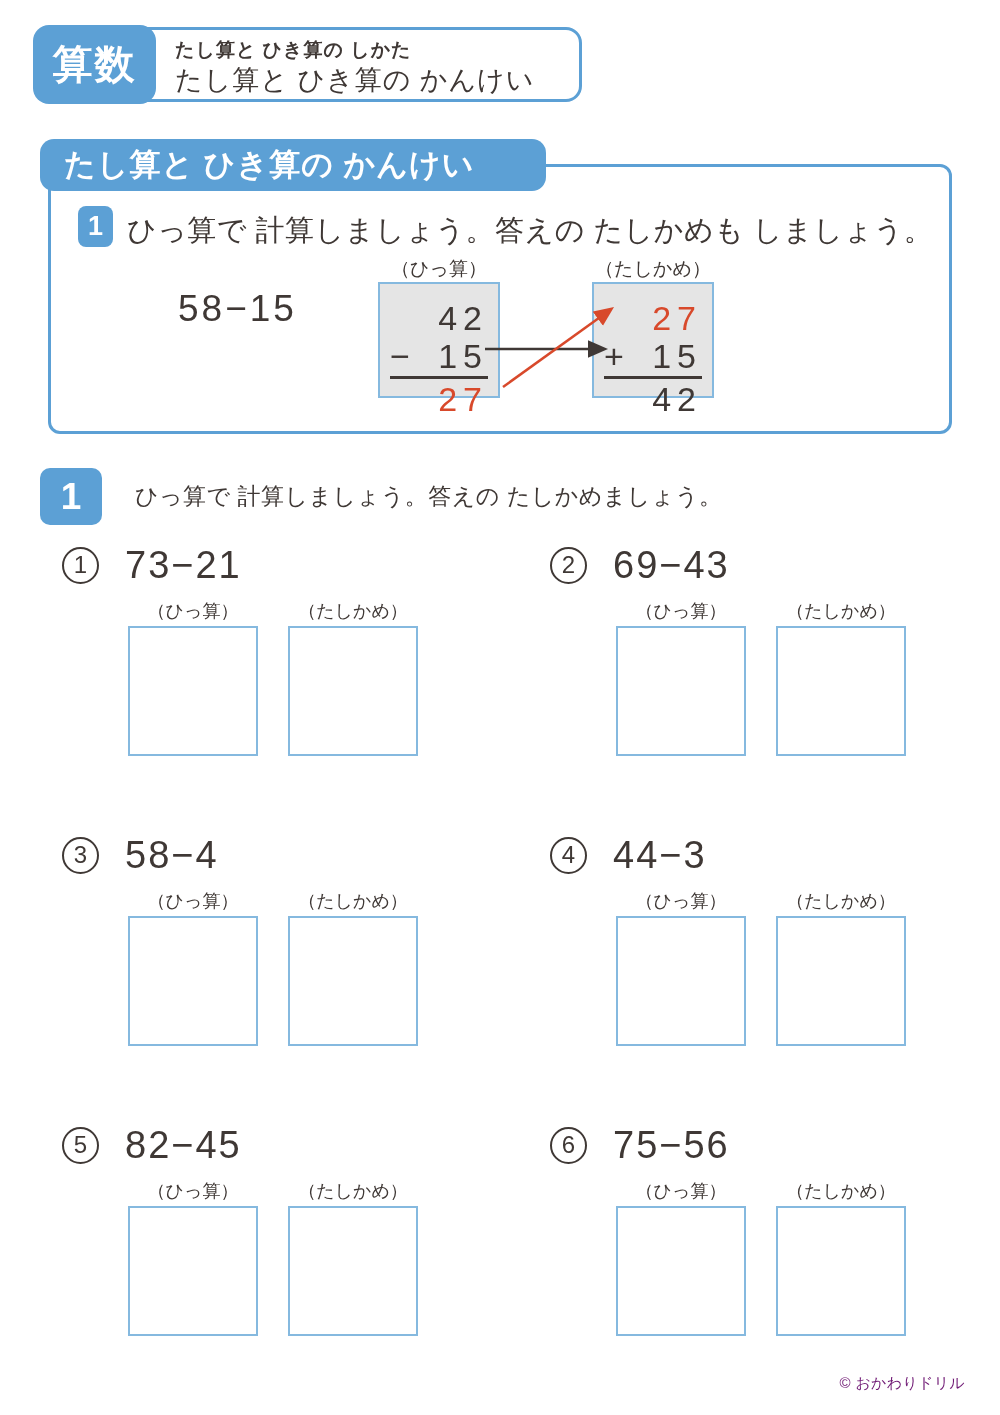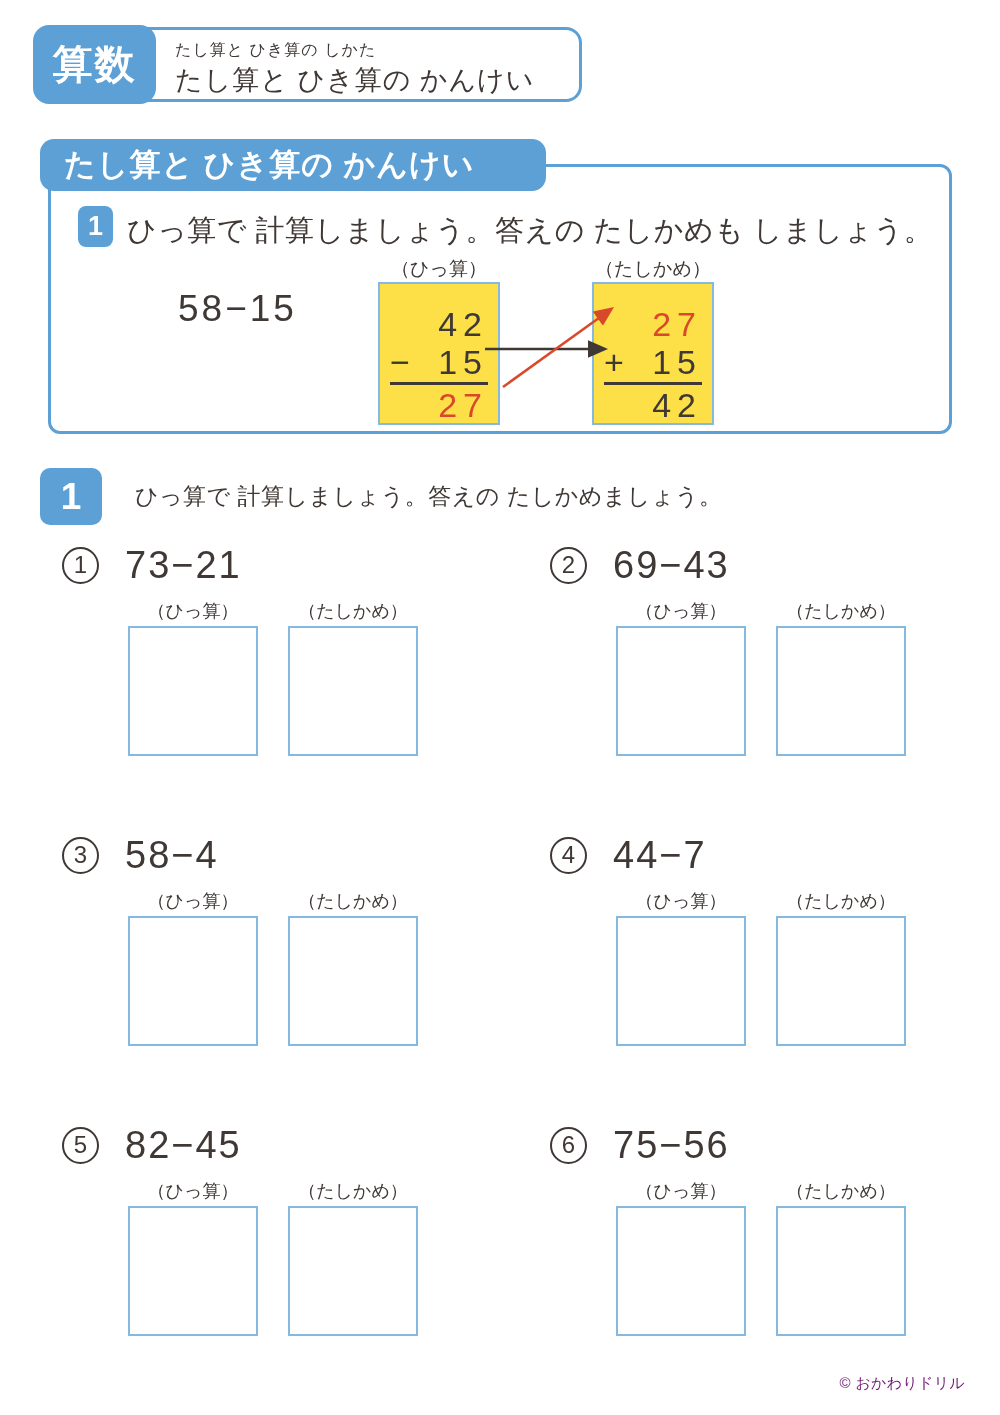--- a/index.html
+++ b/index.html
@@ -7,21 +7,21 @@
   body { font-family:"Liberation Sans","DejaVu Sans",sans-serif; color:#3f3835; }
   .page { position:relative; width:1000px; height:1415px; margin:0 auto; background:#fff; overflow:hidden; }
   .abs { position:absolute; }
 
   
   .title-box {
     left:120px; top:27px; width:462px; height:75px;
     border:3px solid #5ca0d5; border-radius:16px; background:#fff;
     padding:7px 10px 0 52px;
   }
-  .title-line1 { font-size:16px; line-height:26px; letter-spacing:1px; }
+  .title-line1 { font-size:19px; line-height:26px; letter-spacing:1px;font-weight:bold; }
   .title-line2 { font-size:27px; line-height:34px; letter-spacing:1px; }
   .subject-badge {
     left:33px; top:25px; width:123px; height:79px;
     background:#5ca0d5; border-radius:16px;
     color:#fff; font-size:40px; font-weight:bold;
     display:flex; align-items:center; justify-content:center; letter-spacing:2px;
   }
 
   
   .lesson-box {
@@ -39,22 +39,22 @@
     background:#5ca0d5; border-radius:8px;
     color:#fff; font-size:27px; font-weight:bold;
     display:flex; align-items:center; justify-content:center;
   }
   .lesson-instruction { left:127px; top:211px; font-size:29px; letter-spacing:0.5px; white-space:nowrap; }
   .example-expr { left:178px; top:288px; font-size:37px; letter-spacing:3px; }
   .calc-label { font-size:19px; text-align:center; letter-spacing:0px; }
   .calc-label.hissan    { left:378px; top:256px; width:122px; }
   .calc-label.tashikame { left:592px; top:256px; width:122px; }
   .calc-box {
-    width:122px; height:143px; background:#fde047;
-    border:2.5px solid #85b9df; padding:21px 10px 0 10px;
+    width:122px; height:116px; background:#e5e5e5;
+    border:2.5px solid #85b9df; padding:15px 10px 0 10px;
   }
   .calc-box.b1 { left:378px; top:282px; }
   .calc-box.b2 { left:592px; top:282px; }
   .calc-row { display:flex; justify-content:flex-end; align-items:baseline;
               font-size:34px; line-height:38px; letter-spacing:6px; }
   .calc-row.with-op { justify-content:space-between; }
   .calc-op { letter-spacing:0; }
   .calc-rule { height:3px; background:#3f3835; margin:1px 0 1px 0; }
   .red { color:#d8492b; }
   .arrow-svg { left:478px; top:295px; width:150px; height:105px; }
@@ -199,21 +199,21 @@
         <div class="pb-box"></div>
       </div>
     </div>
   </div>
 
   <div class="problem" style="left:528px; top:832px;">
     <div class="prob-head">
       <span class="num-circle">
           <span>4</span>
         </span>
-      <span class="prob-expr">44−7</span>
+      <span class="prob-expr">44−3</span>
     </div>
     <div class="prob-boxes">
       <div class="pb">
         <div class="pb-label">（ひっ算）</div>
         <div class="pb-box"></div>
       </div>
       <div class="pb">
         <div class="pb-label">（たしかめ）</div>
         <div class="pb-box"></div>
       </div>

